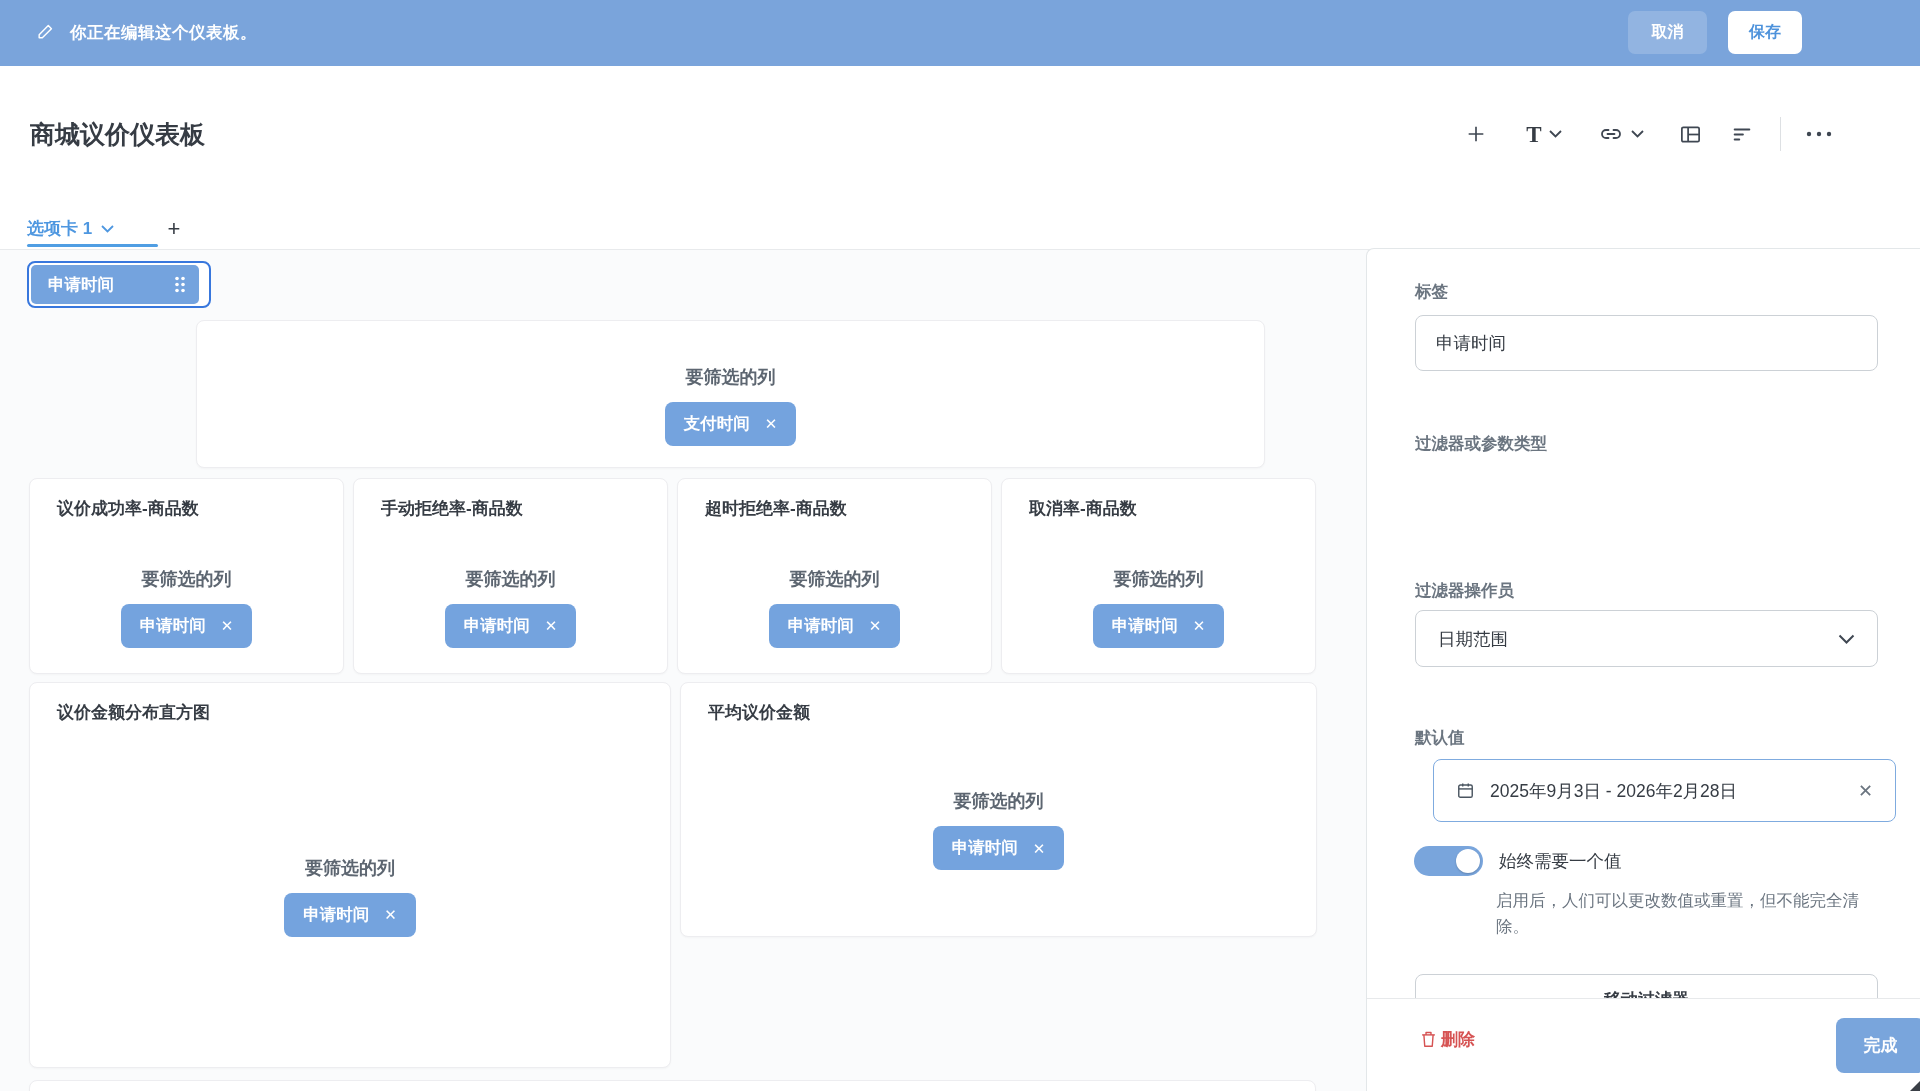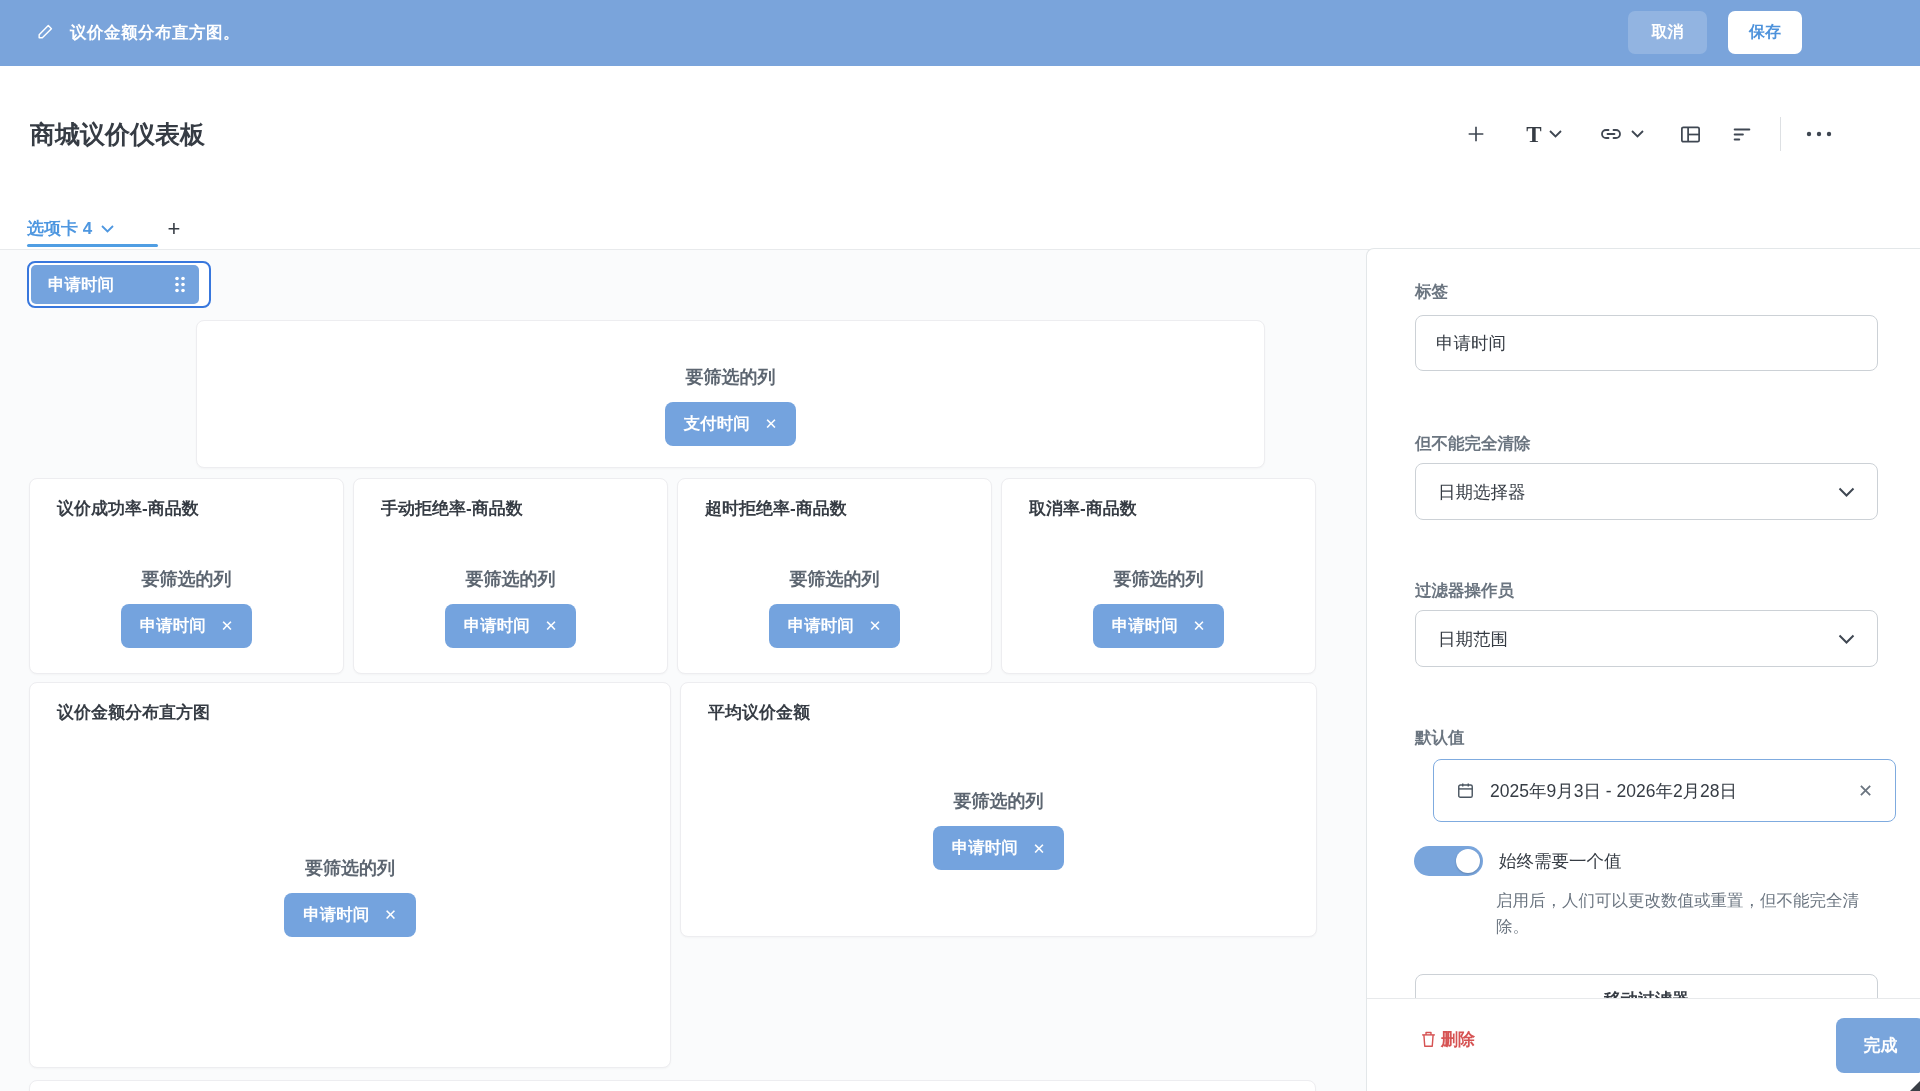--- a/index.html
+++ b/index.html
@@ -84,21 +84,21 @@
 
 <div class="abs canvas"></div>
 
 <div class="abs topbar">
   <div class="topbar-left">
     <span>
       <svg width="19" height="19" viewBox="0 0 24 24" fill="none" stroke="#fff" stroke-width="1.8" stroke-linejoin="round">
           <path d="M15.5 4.5l4 4L8 20H4v-4L15.5 4.5z"></path>
         </svg>
     </span>
-    <span class="topbar-msg">议价金额分布直方图。</span>
+    <span class="topbar-msg">你正在编辑这个仪表板。</span>
   </div>
   <div class="bar-btn btn-cancel">取消</div>
   <div class="bar-btn btn-save">保存</div>
 </div>
 
 <div class="abs page-title">商城议价仪表板</div>
 
 <div class="abs toolbar">
   <span class="tool" style="width:36px">
     <svg width="22" height="22" viewBox="0 0 24 24" fill="none" stroke="#3f4752" stroke-width="1.8">
@@ -139,21 +139,21 @@
   <span class="tool" style="width:40px; margin-left:18px">
     <svg width="26" height="6" viewBox="0 0 26 6" fill="#3f4752">
         <circle cx="3" cy="3" r="2.2"></circle>
         <circle cx="13" cy="3" r="2.2"></circle>
         <circle cx="23" cy="3" r="2.2"></circle>
       </svg>
   </span>
 </div>
 
 <div class="abs tab">
-  <span class="tab-label">选项卡 4</span>
+  <span class="tab-label">选项卡 1</span>
   <svg width="13" height="8" viewBox="0 0 13 8" fill="none" stroke="#4e97e0" stroke-width="1.8">
       <polyline points="1,1 6.5,6.5 12,1"></polyline>
     </svg>
 </div>
 <div class="abs add-tab">+</div>
 <div class="abs tab-underline"></div>
 <div class="abs tabbar-divider"></div>
 
 <div class="abs sel-chip">
   <div class="sel-chip-inner">
@@ -245,27 +245,21 @@
   </div>
 </div>
 
 <div class="abs card card-partial"></div>
 
 <div class="abs sidebar">
 
   <span class="sb-label" style="top:32px">标签</span>
   <input class="sb-input" style="top: 66px;" readonly="" value="申请时间">
 
-  <span class="sb-label" style="top:184px">但不能完全清除</span>
-  <div class="sb-select" style="top:214px">
-    <span>日期选择器</span>
-    <svg width="17" height="10" viewBox="0 0 17 10" fill="none" stroke="#3f4752" stroke-width="2">
-        <polyline points="1.5,1.5 8.5,8.5 15.5,1.5"></polyline>
-      </svg>
-  </div>
+  <span class="sb-label" style="top:184px">过滤器或参数类型</span>
 
   <span class="sb-label" style="top:331px">过滤器操作员</span>
   <div class="sb-select" style="top:361px">
     <span>日期范围</span>
     <svg width="17" height="10" viewBox="0 0 17 10" fill="none" stroke="#3f4752" stroke-width="2">
         <polyline points="1.5,1.5 8.5,8.5 15.5,1.5"></polyline>
       </svg>
   </div>
 
   <span class="sb-label" style="top:478px">默认值</span>

